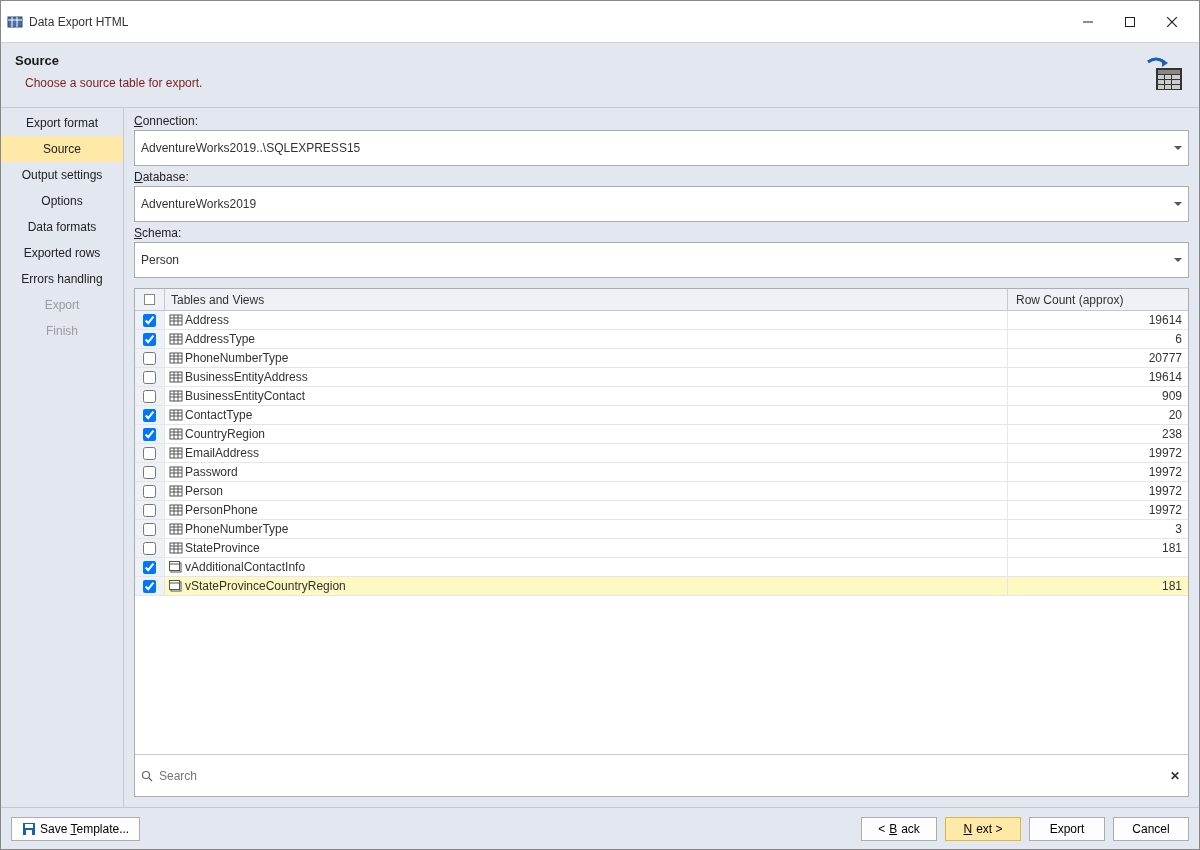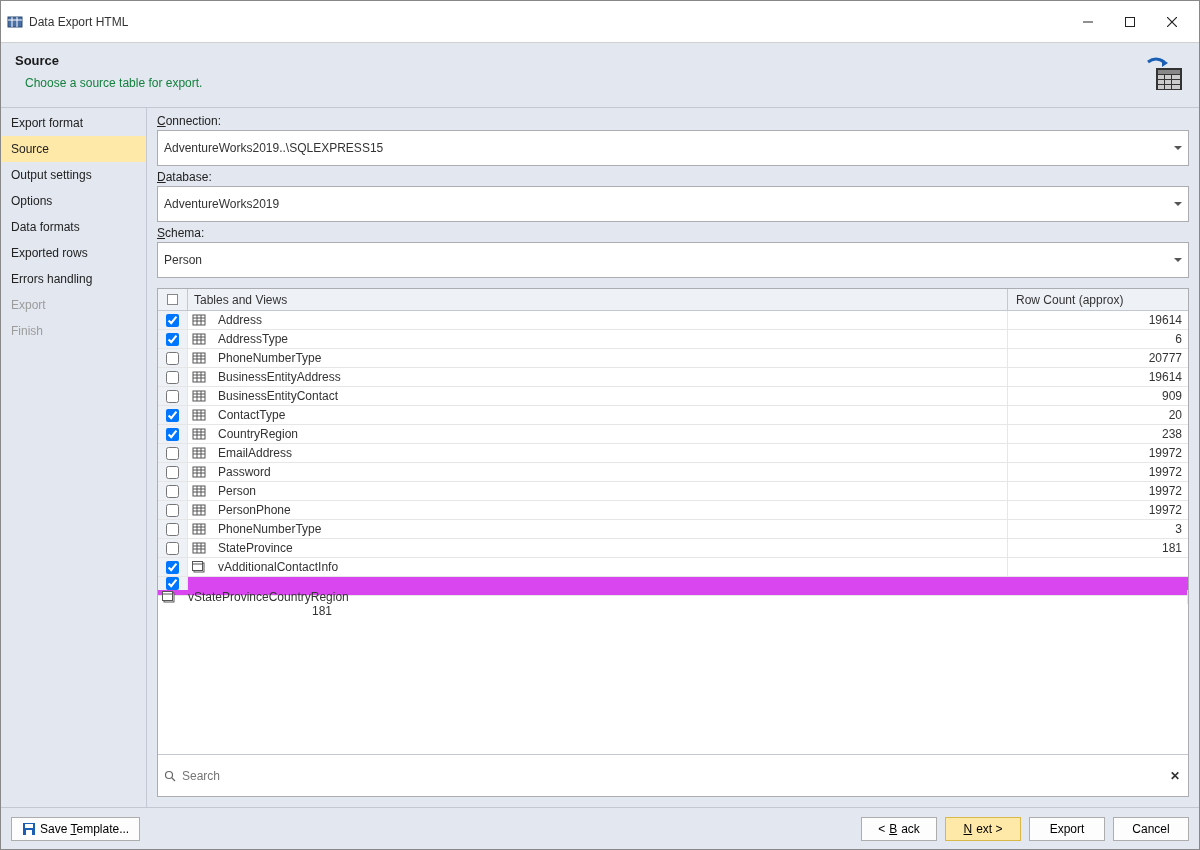--- a/index.html
+++ b/index.html
@@ -35,29 +35,30 @@
 
 .header-area {
   background: #e2e7f0;
   padding: 10px 14px 12px 14px;
   border-bottom: 1px solid #c4c8d2;
   display: flex;
   align-items: flex-start;
 }
 .header-text { flex: 1; }
 .header-title { font-weight: 600; font-size: 13px; color: #1a1a1a; margin-bottom: 6px; }
-.header-sub { color: #15803d; margin-left: 10px; margin-top: 8px; }
+.header-sub { color: #7f1d1d; margin-left: 10px; margin-top: 8px; }
 .header-icon { width: 42px; height: 42px; display:flex;align-items:center;justify-content:center;}
 
 .body-row { flex: 1; display: flex; min-height: 0; background:#e2e7f0;}
 .sidebar {
-  width: 146px;
+  width: 123px;
   background: #e2e7f0;
   border-right: 1px solid #c4c8d2;
   padding-top: 2px;
+  text-align: center;
 }
 .sidebar-item {
   padding: 6px 10px;
   cursor: pointer;
   color: #222;
 }
 .sidebar-item.selected { background: #ffe9a8; }
 .sidebar-item.disabled { color: #9c9c9c; cursor: default; }
 
 .main-panel {
@@ -110,23 +111,23 @@
 .gh-check { width: 30px; border-right: 1px solid #c4c8d2; display:flex;align-items:center;justify-content:center;}
 .gh-name { flex: 1; border-right: 1px solid #c4c8d2; padding: 0 6px; display:flex;align-items:center;}
 .gh-count { width: 180px; padding: 0 8px; display:flex;align-items:center;}
 .grid-body { flex: 1; overflow-y: auto; }
 .grid-row {
   display: flex;
   height: 19px;
   border-bottom: 1px solid #e6e6e6;
   align-items: stretch;
 }
-.grid-row.highlight { background: #d946ef; flex-direction: column; }
+.grid-row.highlight { background: #fef9c3; }
 .gr-check { width: 30px; border-right: 1px solid #e6e6e6; display:flex;align-items:center;justify-content:center; background:#eef1f6;}
-.gr-name { flex: 1; border-right: 1px solid #e6e6e6; padding: 0 4px; display:flex;align-items:center; gap:12px;}
+.gr-name { flex: 1; border-right: 1px solid #e6e6e6; padding: 0 4px; display:flex;align-items:center; gap:2px;}
 .gr-count { width: 180px; padding: 0 6px; display:flex;align-items:center;justify-content:flex-end;}
 .tbl-icon { width:14px; height:14px; display:inline-flex;align-items:center;justify-content:center;flex-shrink:0;}
 input[type=checkbox]{ width:13px;height:13px;}
 
 .search-row {
   height: 42px;
   border-top: 1px solid #c4c8d2;
   display: flex;
   align-items: center;
   padding: 0 4px;

